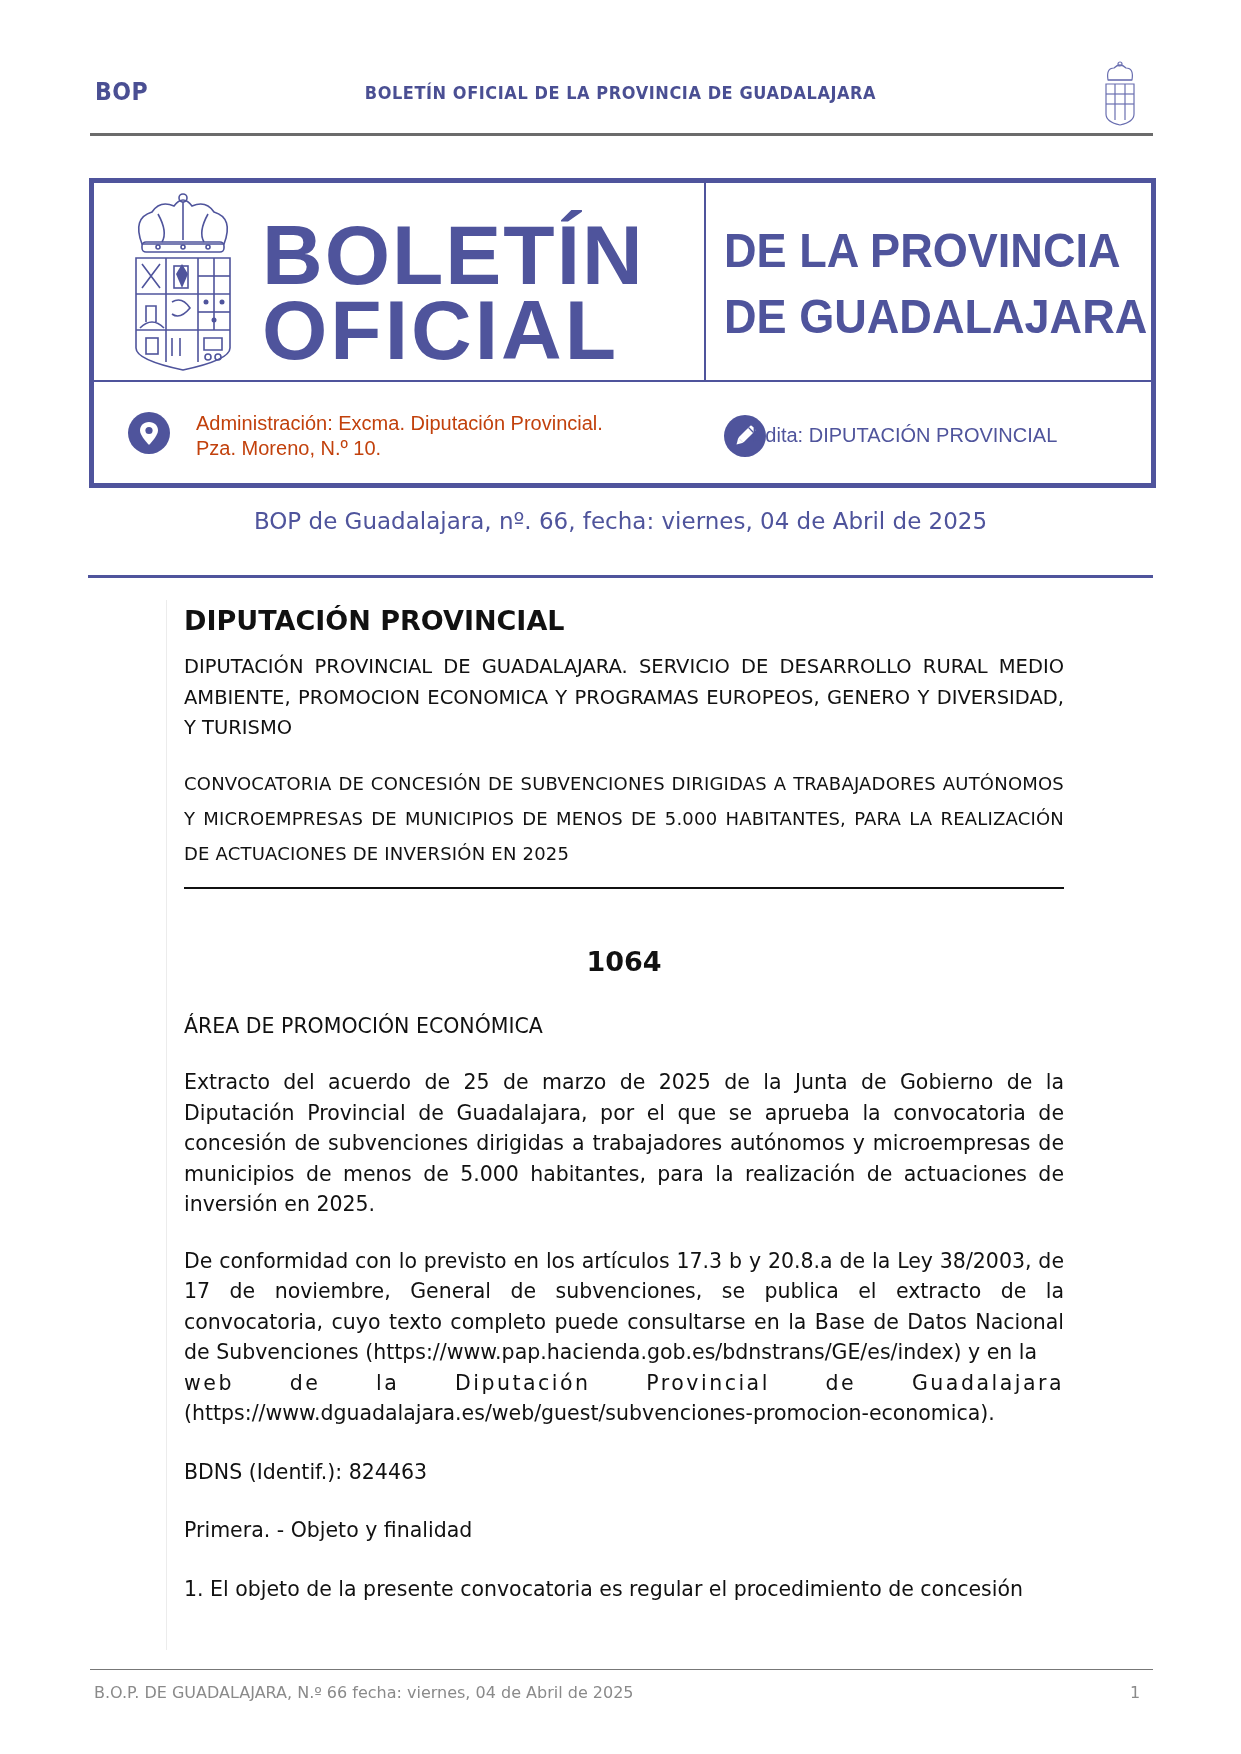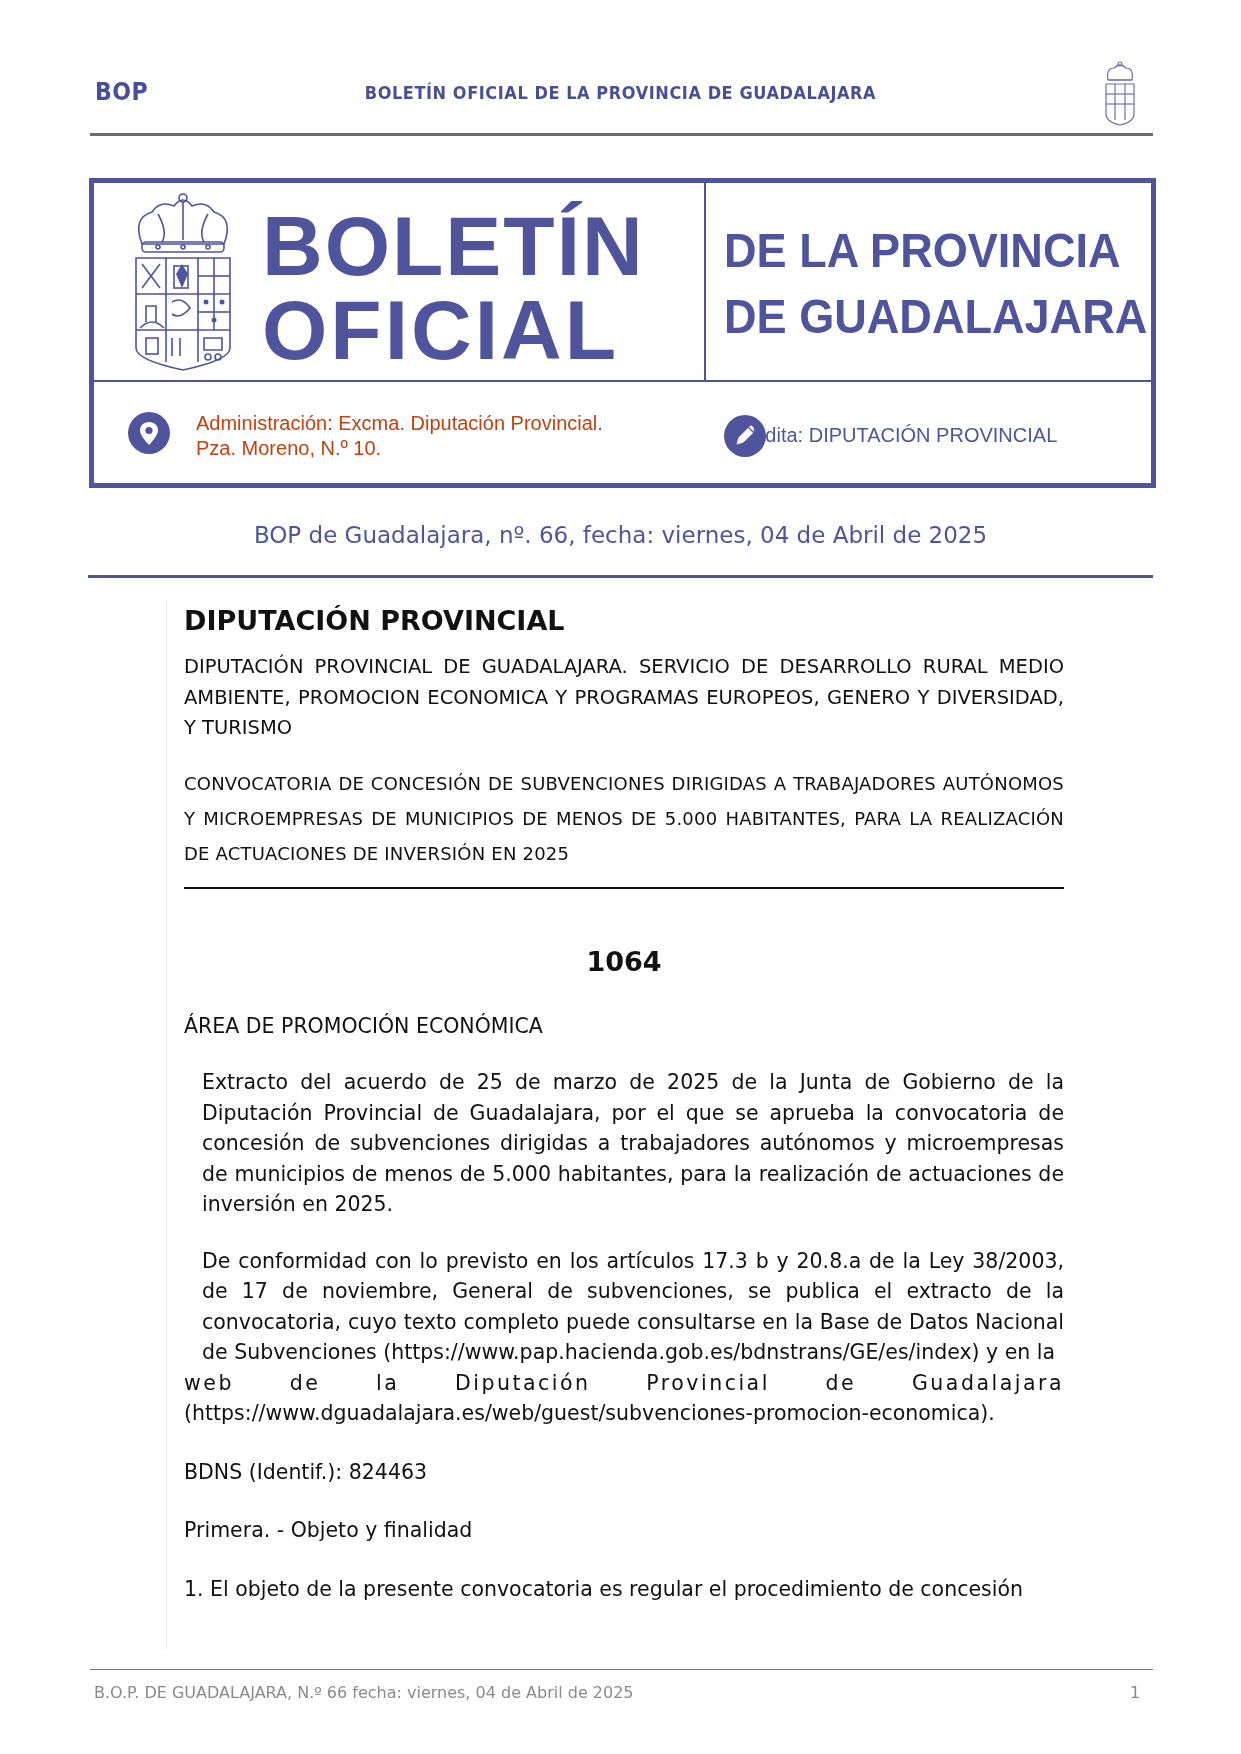--- a/index.html
+++ b/index.html
@@ -14,47 +14,47 @@
   .run-title span { display: inline-block; }
   .run-crest { left: 1100px; top: 60px; width: 40px; height: 66px; }
   .run-rule { left: 90px; top: 133px; width: 1063px; height: 3px; background: #6b6b6b; }
 
   
   .banner { left: 89px; top: 178px; width: 1067px; height: 310px; border: 5px solid #4f549c; }
   .banner-vdiv { left: 704px; top: 183px; width: 2px; height: 198px; background: #4f549c; }
   .banner-hdiv { left: 94px; top: 380px; width: 1057px; height: 2px; background: #4f549c; }
   .banner-crest { left: 128px; top: 192px; width: 110px; height: 180px; }
   .banner-big { font-family: "Liberation Sans", sans-serif; font-weight: bold; color: #4f549c; line-height: 1; }
-  .b1 { left: 262px; top: 204px; font-size: 84px; letter-spacing: 2px; }
+  .b1 { left: 262px; top: 213px; font-size: 84px; letter-spacing: 2px; }
   .b2 { left: 262px; top: 288px; font-size: 84px; letter-spacing: 3px; }
   .b3 { left: 724px; top: 226px; font-size: 49px; letter-spacing: 0px; transform: scaleX(0.92); transform-origin: left; }
   .b4 { left: 724px; top: 292px; font-size: 49px; letter-spacing: 0px; transform: scaleX(0.92); transform-origin: left; }
 
   .pin-badge { left: 128px; top: 412px; width: 42px; height: 42px; border-radius: 50%; background: #4f549c; }
   .pencil-badge { left: 724px; top: 415px; width: 42px; height: 42px; border-radius: 50%; background: #4f549c; }
   .badge svg { position: absolute; left: 0; top: 0; }
 
   .admin-text { left: 196px; top: 411px; font-family: "Liberation Sans", sans-serif; font-size: 20px; line-height: 25px; color: #c2410c; }
   .edita-text { left: 752px; top: 424px; font-family: "Liberation Sans", sans-serif; font-size: 20px; color: #4f549c; }
 
   
-  .dateline { left: 0; width: 1241px; top: 522px; text-align: center; font-size: 23px; color: #4f549c; }
+  .dateline { left: 0; width: 1241px; top: 508px; text-align: center; font-size: 23px; color: #4f549c; }
   .date-rule { left: 88px; top: 575px; width: 1065px; height: 3px; background: #4f549c; }
 
   
   .margin-line { left: 166px; top: 600px; width: 1px; height: 1050px; background: #ececec; }
   .content { left: 184px; top: 602px; width: 880px; font-size: 20.5px; line-height: 30.5px; color: #111; }
   .content p { text-align: justify; }
   .org-head { font-weight: bold; font-size: 27px; line-height: 38px; }
   .org-sub { margin-top: 12px; font-size: 19.5px; line-height: 30.5px; text-align: justify; text-align-last: left; }
   .conv-title { margin-top: 22px; font-size: 18px; line-height: 35px; text-align: justify; letter-spacing: 0.2px; }
   .title-rule { margin-top: 16px; height: 2px; background: #111; }
   .ad-number { margin-top: 56px; text-align: center; font-weight: bold; font-size: 27px; line-height: 34px; }
   .area { margin-top: 32px; }
-  .para { margin-top: 26px; margin-left: 18px; }
+  .para { margin-top: 26px; }
   .tight { margin-top: 28px; }
 
   
   .foot-rule { left: 90px; top: 1669px; width: 1063px; height: 1px; background: #777; }
   .foot-text { left: 94px; top: 1683px; font-size: 16px; color: #8a8a8a; }
   .foot-page { left: 1130px; top: 1683px; font-size: 16px; color: #8a8a8a; }
 </style>
 </head>
 <body>
 

